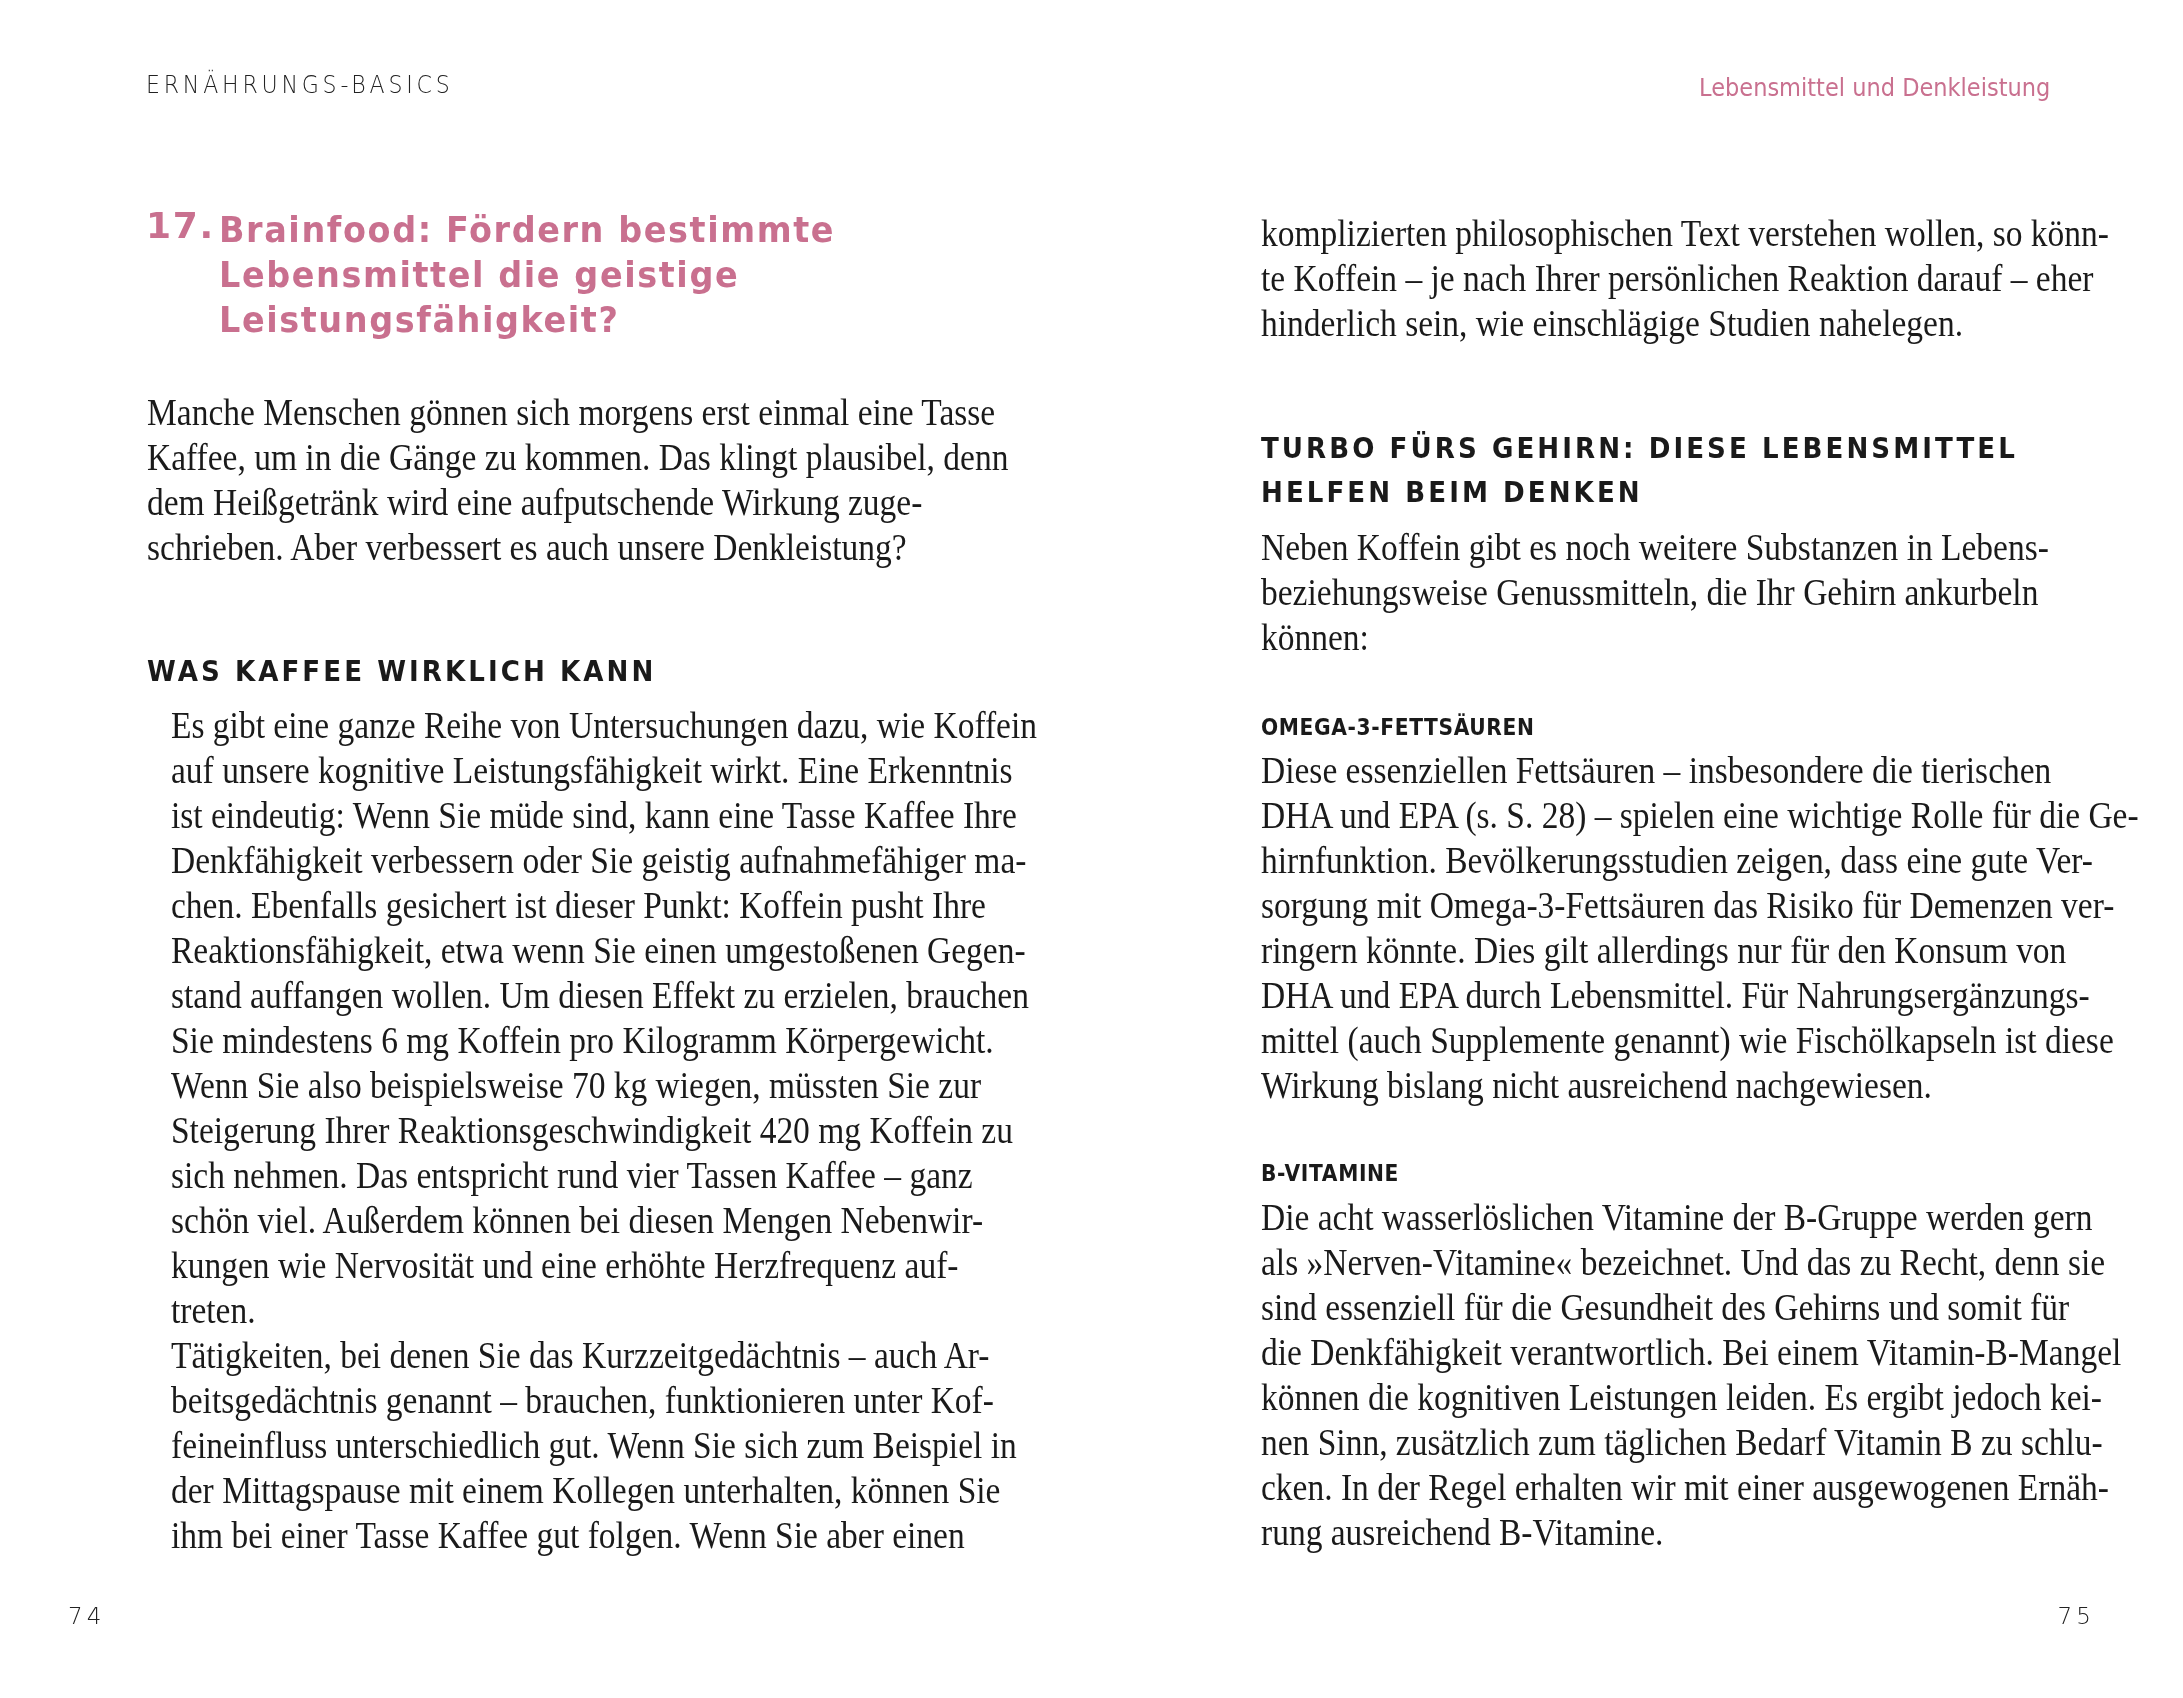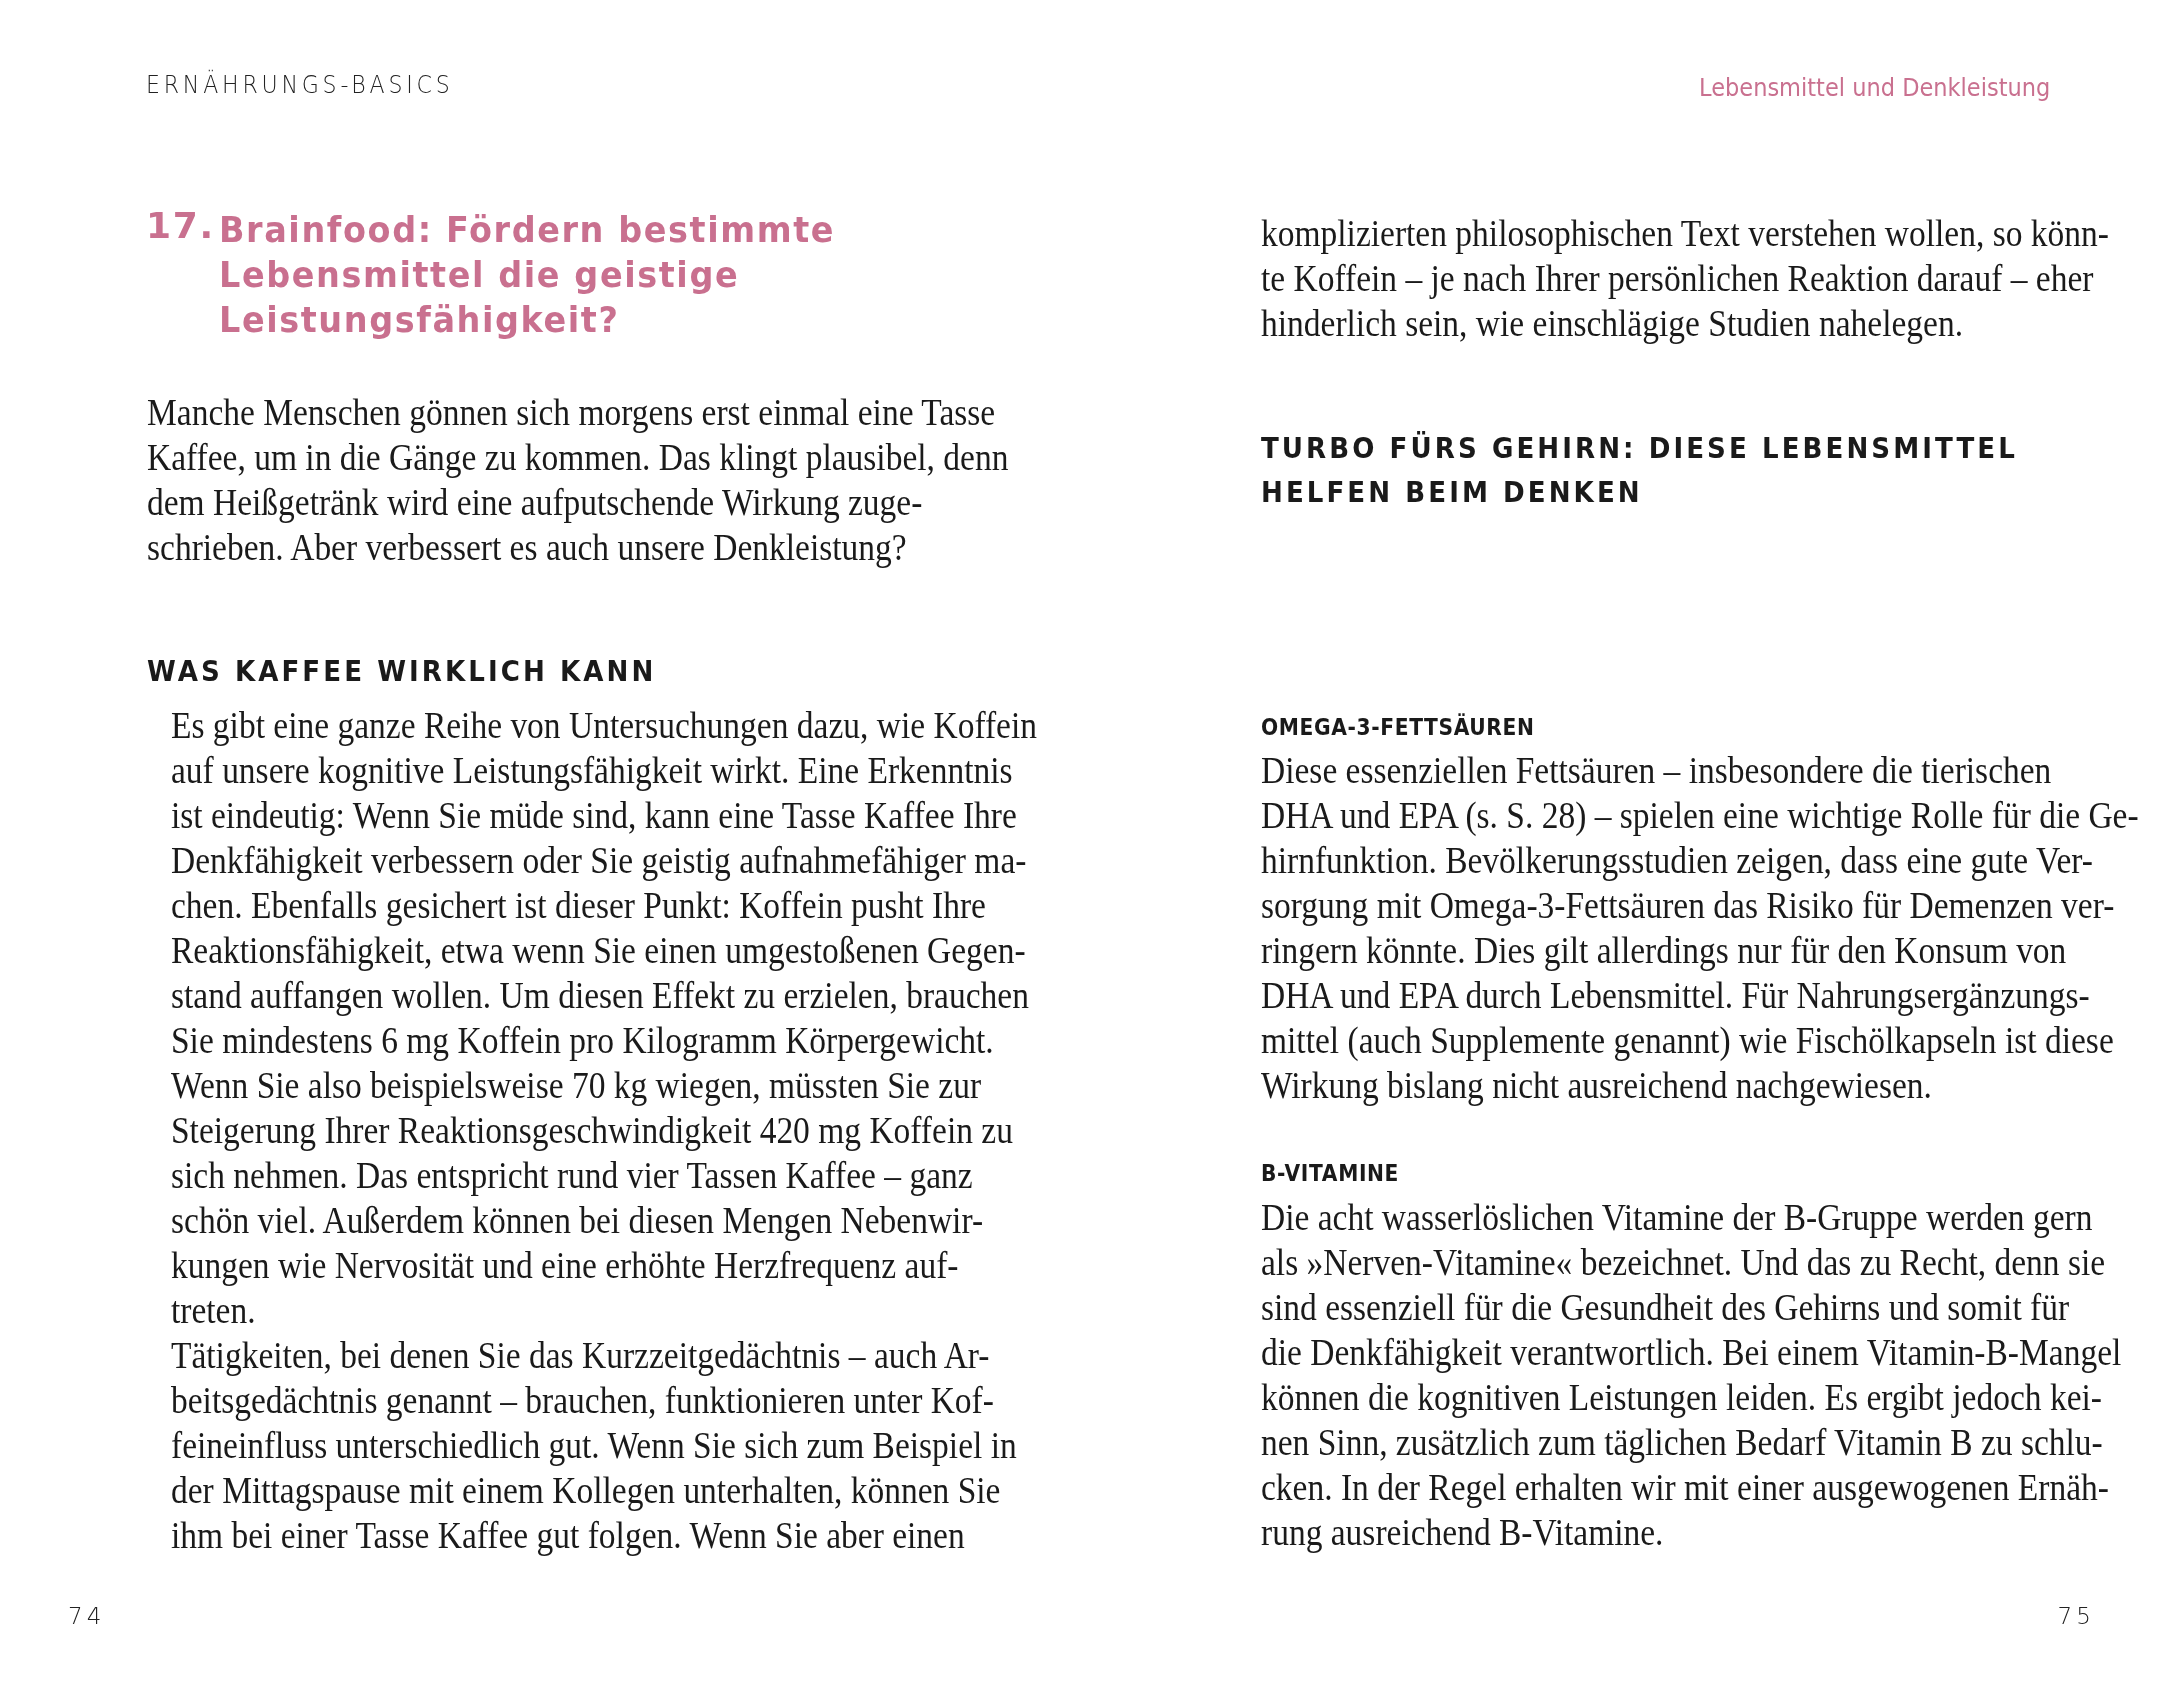--- a/index.html
+++ b/index.html
@@ -112,20 +112,25 @@
     <div class="line">komplizierten philosophischen Text verstehen wollen, so könn-</div>
     <div class="line">te Koffein – je nach Ihrer persönlichen Reaktion darauf – eher</div>
     <div class="line">hinderlich sein, wie einschlägige Studien nahelegen.</div>
   </div>
 
   <div class="section-heading" style="top:426px; left:169px;">
     <div>TURBO FÜRS GEHIRN: DIESE LEBENSMITTEL</div>
     <div>HELFEN BEIM DENKEN</div>
   </div>
 
+  <div class="body-block" style="top:525px; left:169px;">
+    <div class="line">Neben Koffein gibt es noch weitere Substanzen in Lebens-</div>
+    <div class="line">beziehungsweise Genussmitteln, die Ihr Gehirn ankurbeln</div>
+    <div class="line">können:</div>
+  </div>
 
   <div class="sub-heading" style="top:714px; left:169px;">OMEGA-3-FETTSÄUREN</div>
   <div class="body-block" style="top:748px; left:169px;">
     <div class="line">Diese essenziellen Fettsäuren – insbesondere die tierischen</div>
     <div class="line">DHA und EPA (s. S. 28) – spielen eine wichtige Rolle für die Ge-</div>
     <div class="line">hirnfunktion. Bevölkerungsstudien zeigen, dass eine gute Ver-</div>
     <div class="line">sorgung mit Omega-3-Fettsäuren das Risiko für Demenzen ver-</div>
     <div class="line">ringern könnte. Dies gilt allerdings nur für den Konsum von</div>
     <div class="line">DHA und EPA durch Lebensmittel. Für Nahrungsergänzungs-</div>
     <div class="line">mittel (auch Supplemente genannt) wie Fischölkapseln ist diese</div>

